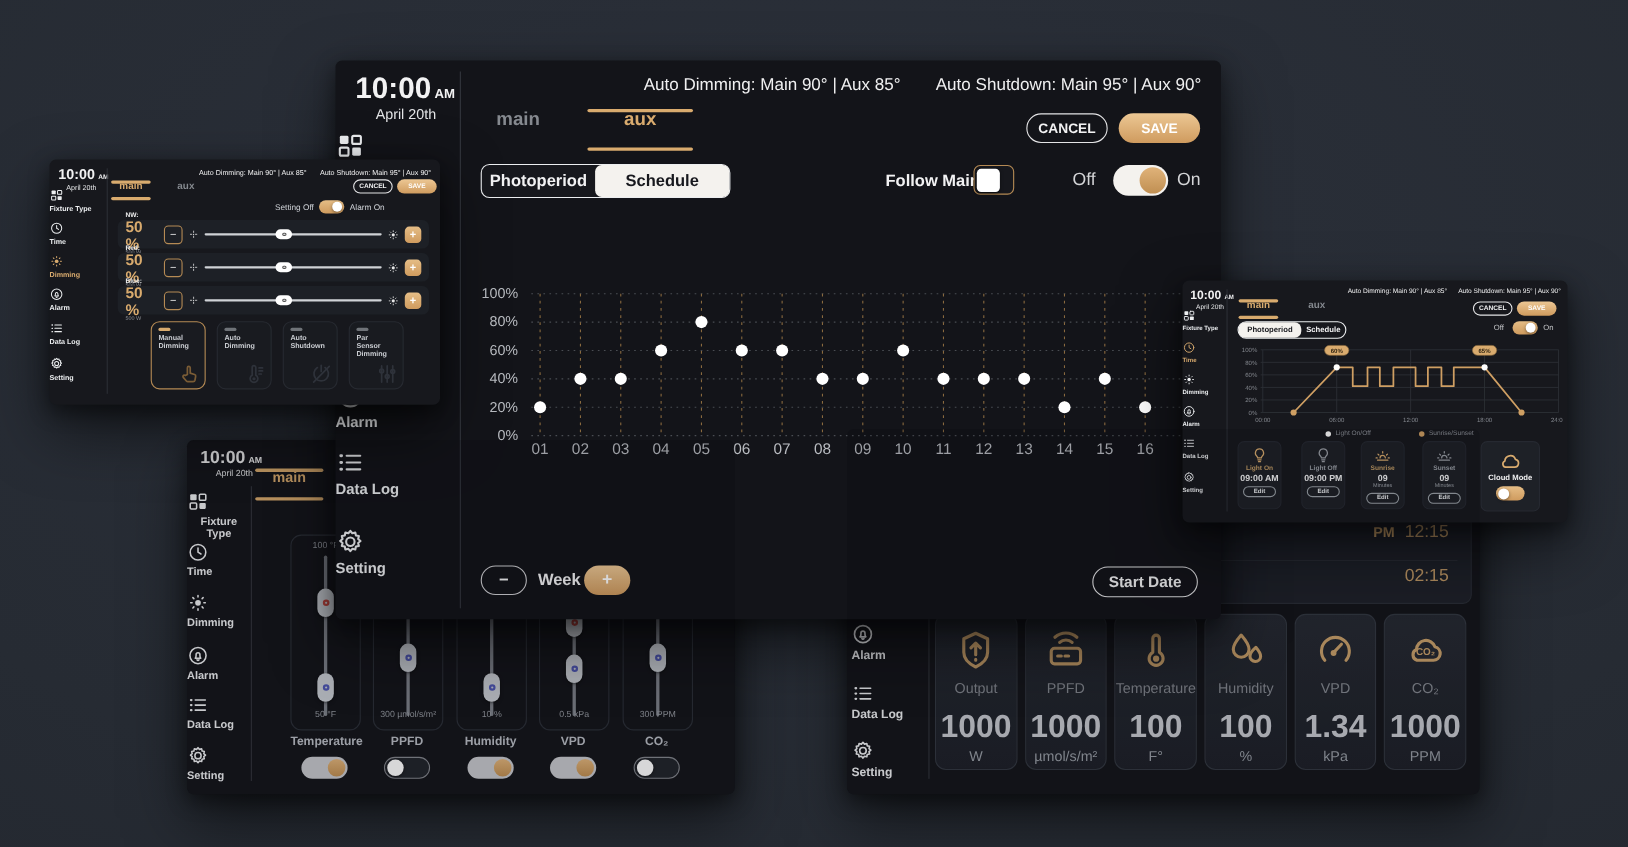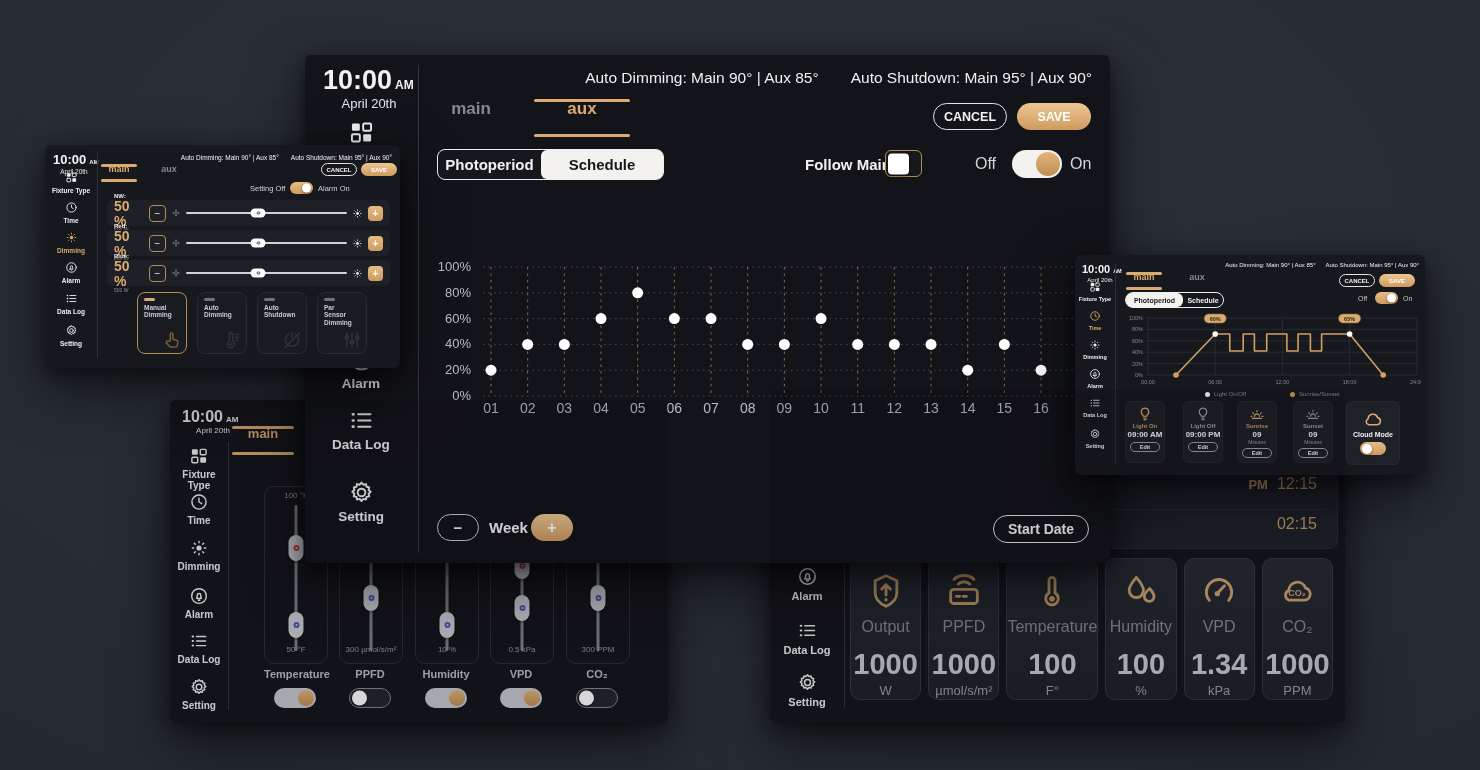--- a/index.html
+++ b/index.html
@@ -40,32 +40,32 @@
   .tgl.v-white{background:#f4f2ee;}
   .tgl.v-gold{background:linear-gradient(180deg,#e5bd86,#cf9b5e);}
   .tgl.v-gray{background:#c6c8cc;}
   .tgl.v-dark{background:#22252b;border:1.5px solid #84878d;}
   .knob.gold{background:linear-gradient(180deg,#e0b37a,#c08f52);}
   .knob.white{background:#ffffff;box-shadow:0 1px 3px rgba(0,0,0,.45);}
   .knob.right{right:2px;}.knob.left{left:2px;}
   .tgl.square{border-radius:6px;background:#17181d;border:1.5px solid #b58a54;}
   .tgl.square .knob{border-radius:4px;}
   
-  .sbi{position:absolute;display:flex;flex-direction:column;align-items:center;gap:4px;
+  .sbi{position:absolute;display:flex;flex-direction:column;align-items:flex-start;gap:4px;
        color:#eceef0;text-align:center;}
   .sbi.active{color:#d9ab6e;}
   .sbi .lbl{font-weight:bold;line-height:1.05;}
   .ic{display:block;}
   
   .scards{position:absolute;display:flex;}
   .scard{flex:1;border:1px solid #343942;border-radius:10px;
          background:linear-gradient(180deg,#262a32,#1e2129);
          display:flex;flex-direction:column;align-items:center;padding-top:12px;box-sizing:border-box;}
   .scard .icw{color:#c9a06a;}
-  .scard .nm{color:#84888f;font-size:16px;margin-top:7px;white-space:nowrap;}
+  .scard .nm{color:#84888f;font-size:13px;margin-top:7px;white-space:nowrap;}
   .scard .val{color:#c6c9cf;font-size:29px;font-weight:bold;margin-top:12px;}
   .scard .un{color:#989da5;font-size:13px;margin-top:2px;}
   
   .pcard{position:absolute;background:#1e2127;border:1px solid #262931;border-radius:6px;
          display:flex;flex-direction:column;align-items:center;box-sizing:border-box;padding-top:4px;}
   .pcard .plbl{font-size:6px;font-weight:bold;margin-top:1px;}
   .pcard .pval{font-size:8px;font-weight:bold;color:#f4f4f5;margin-top:1px;}
   .pcard .psub{font-size:5px;color:#9a9ea5;}
   .pcard .pedit{margin-top:3px;width:30px;height:10px;border:1px solid #9aa0a6;border-radius:5px;
         font-size:5.5px;font-weight:bold;color:#eceef0;display:flex;align-items:center;justify-content:center;}

